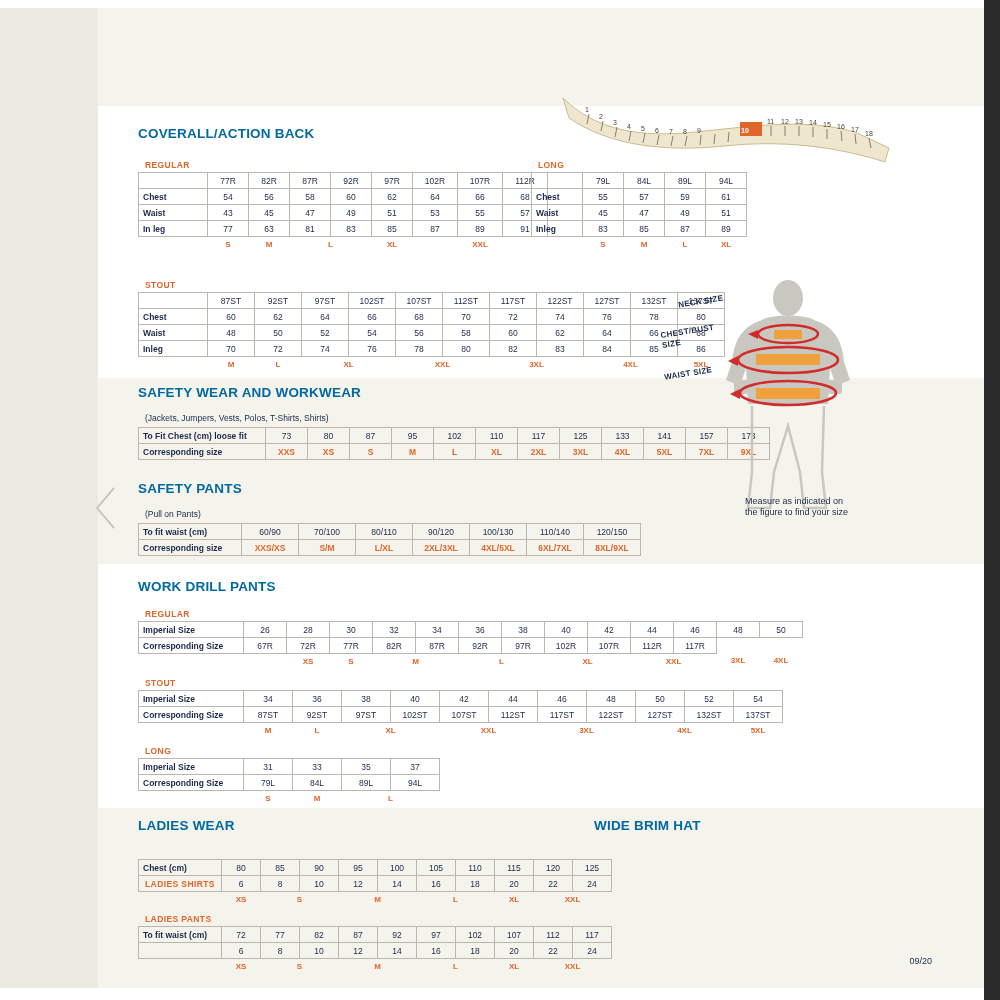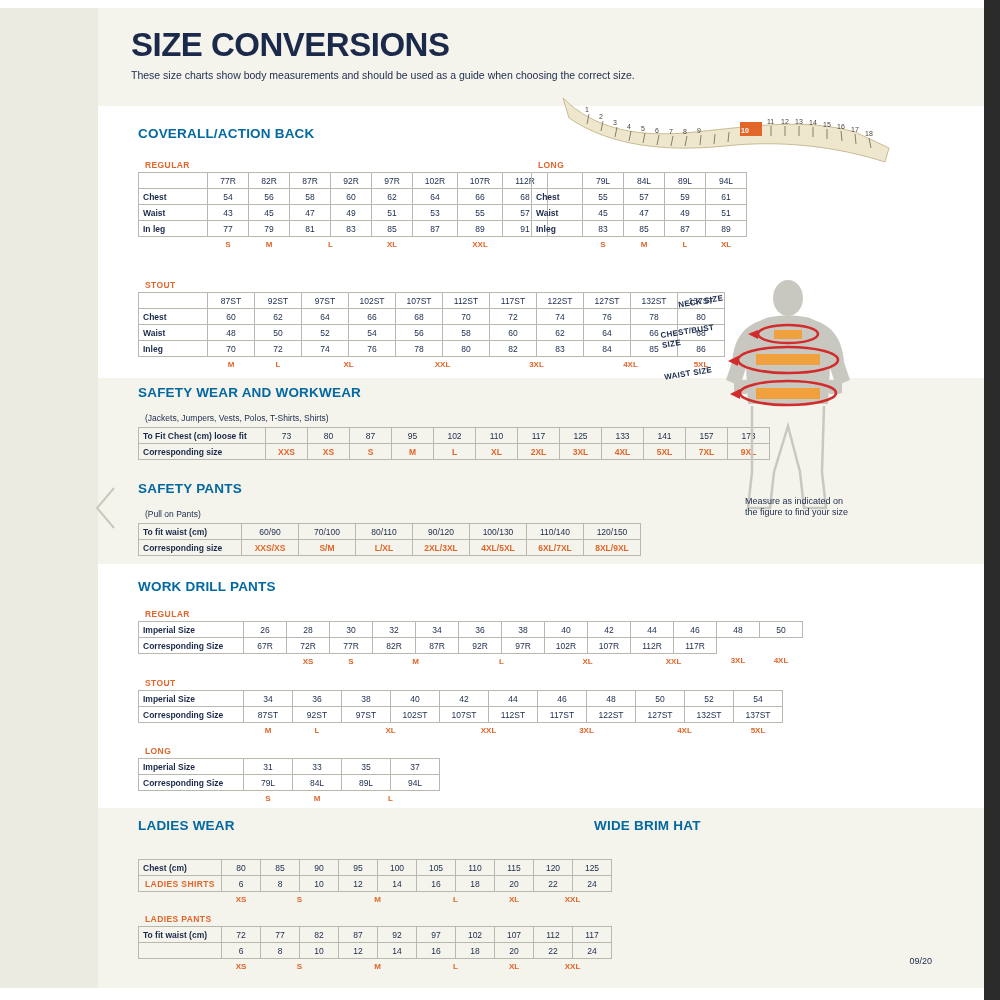--- a/index.html
+++ b/index.html
@@ -134,24 +134,20 @@
 
 <div class="page">
   <div class="page-edge-right"></div>
   <div class="sheet">
 
     <div class="gutter"></div>
 
     <div class="white-band" style="left:98px; top:98px; width:886px; height:272px;"></div>
     <div class="white-band" style="left:98px; top:556px; width:886px; height:244px;"></div>
 
-    <div class="header">
-      <div class="title">SIZE CONVERSIONS</div>
-      <div class="subtitle">These size charts show body measurements and should be used as a guide when choosing the correct size.</div>
-    </div>
 
     <svg class="pos" style="left:555px; top:88px;" width="335" height="70" viewBox="0 0 335 70">
       <path d="M8,2 C40,34 85,42 140,36 C200,30 250,22 300,36 L334,52 L330,66 C280,50 225,44 170,50 C110,56 55,50 14,22 Z" fill="#efe7cd" stroke="#c9bb94" stroke-width="1"></path>
       <rect x="185" y="26" width="22" height="14" fill="#e2652a"></rect>
       <g stroke="#6b6350" stroke-width="0.8">
         <line x1="34" y1="18" x2="32" y2="28"></line>
           <line x1="48" y1="25" x2="46" y2="35"></line>
         <line x1="62" y1="31" x2="60" y2="41"></line>
           <line x1="76" y1="35" x2="74" y2="45"></line>
         <line x1="90" y1="37" x2="88" y2="47"></line>
@@ -226,21 +222,21 @@
         <td>47</td>
             <td>49</td>
         <td>51</td>
             <td>53</td>
         <td>55</td>
             <td>57</td>
       </tr>
       <tr>
             <td class="rowhead">In leg</td>
         <td>77</td>
-            <td>79</td>
+            <td>63</td>
         <td>81</td>
             <td>83</td>
         <td>85</td>
             <td>87</td>
         <td>89</td>
             <td>91</td>
       </tr>
       <tr class="sizerow">
         <td></td>
         <td>S</td>

